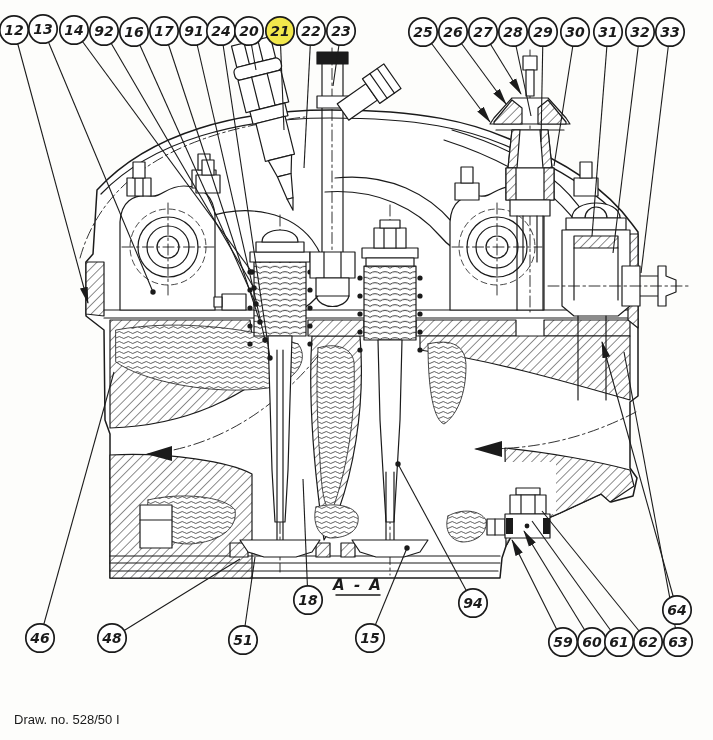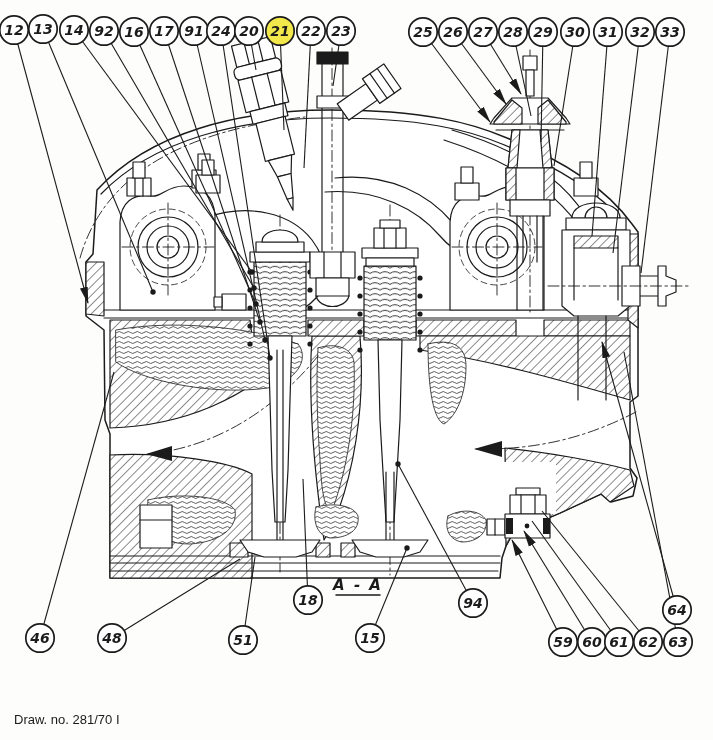--- a/index.html
+++ b/index.html
@@ -435,14 +435,14 @@
           <text x="678" y="647" class="balloon-num">63</text>
         </g>
         <g>
           <line x1="677" y1="610" x2="602" y2="342" class="leader" marker-end="url(#arrowhead)"></line>
           <circle cx="677" cy="610" r="14.2" class="balloon"></circle>
           <text x="677" y="615" class="balloon-num">64</text>
         </g>
       </g>
 </svg>
 
-<div class="drawno">Draw. no. 281/70 I</div>
+<div class="drawno">Draw. no. 528/50 I</div>
 </div>
 
 </body></html>

